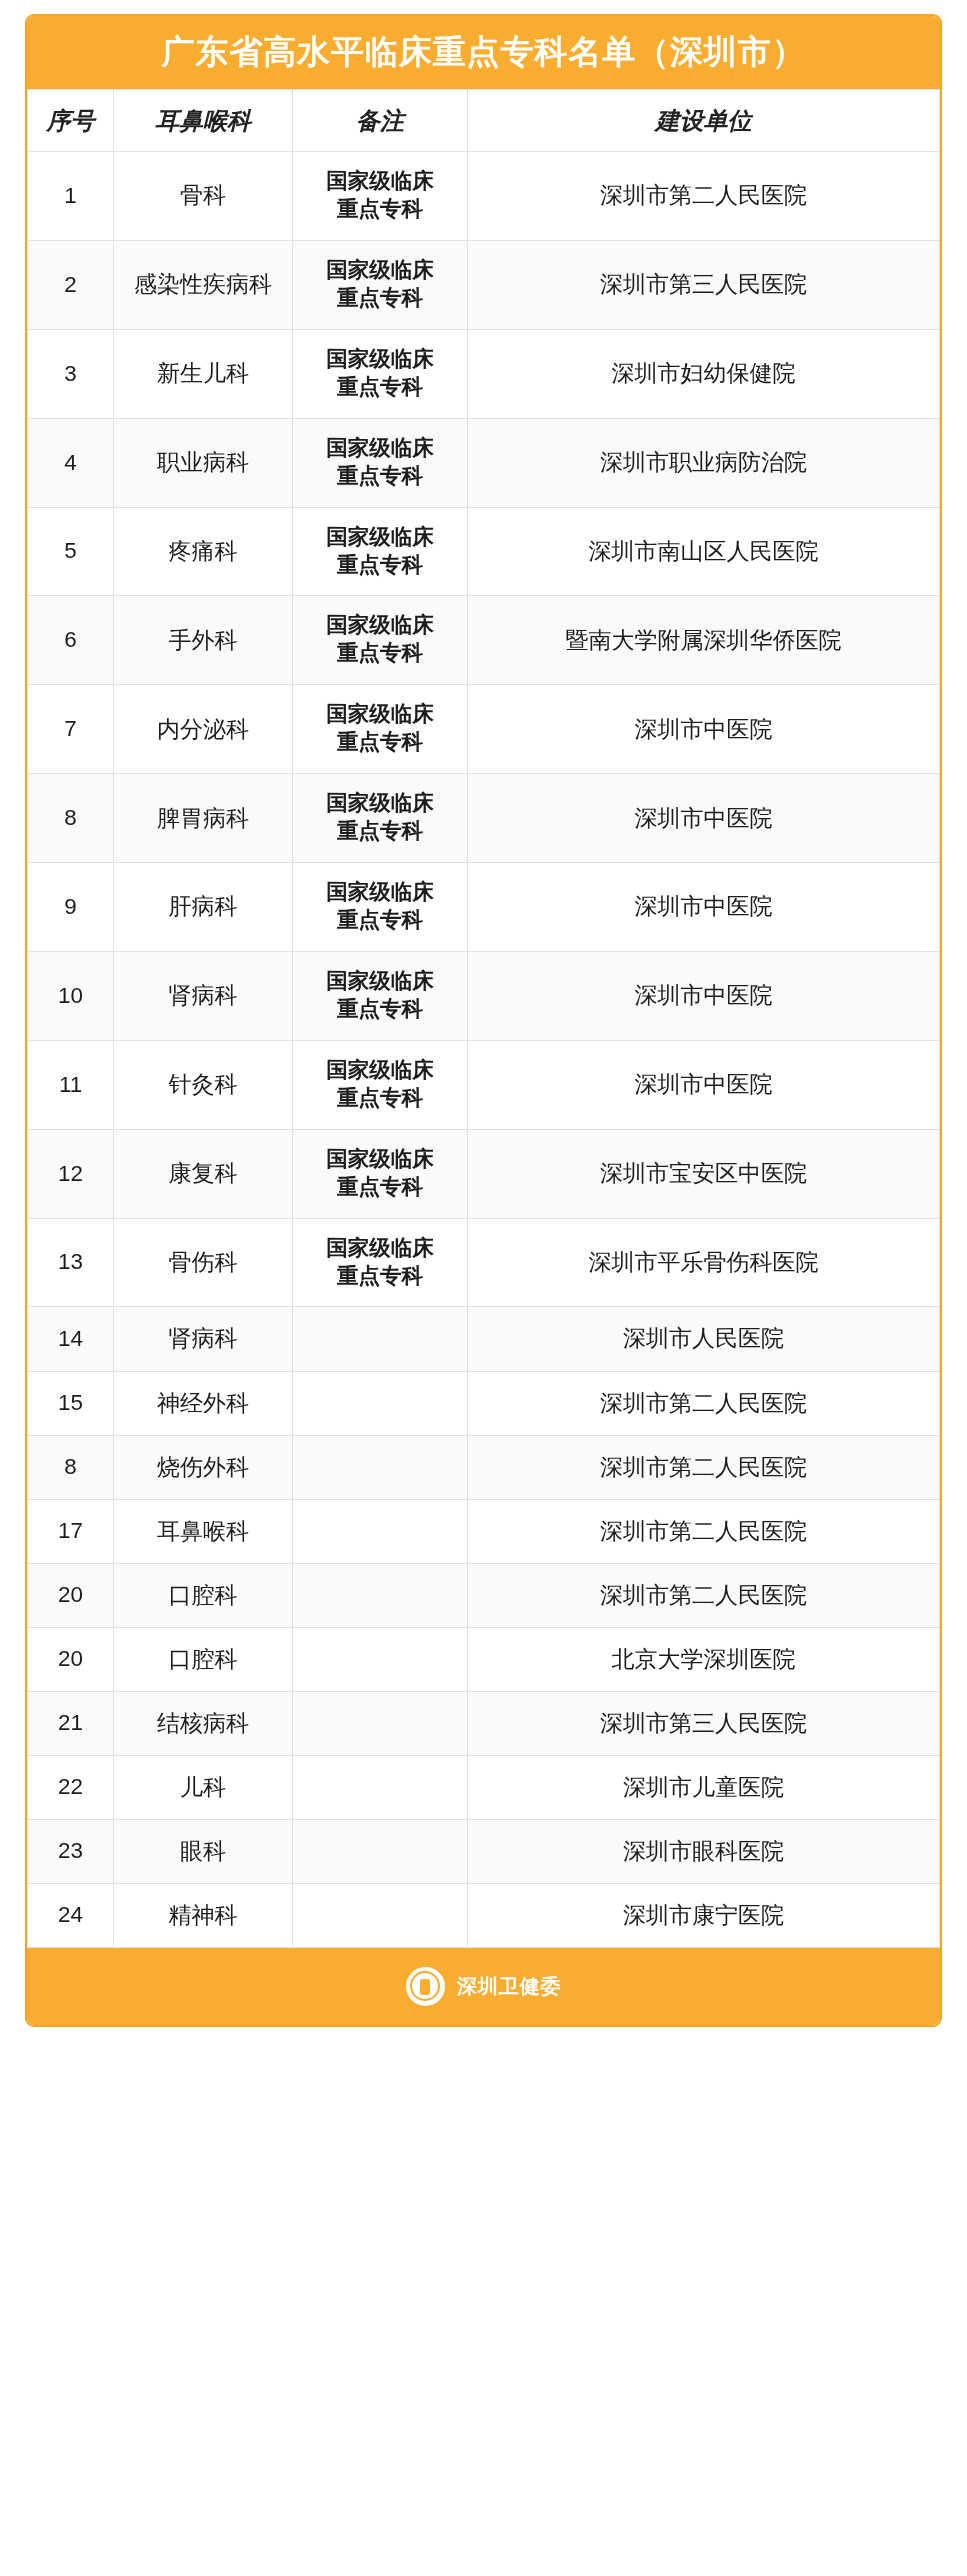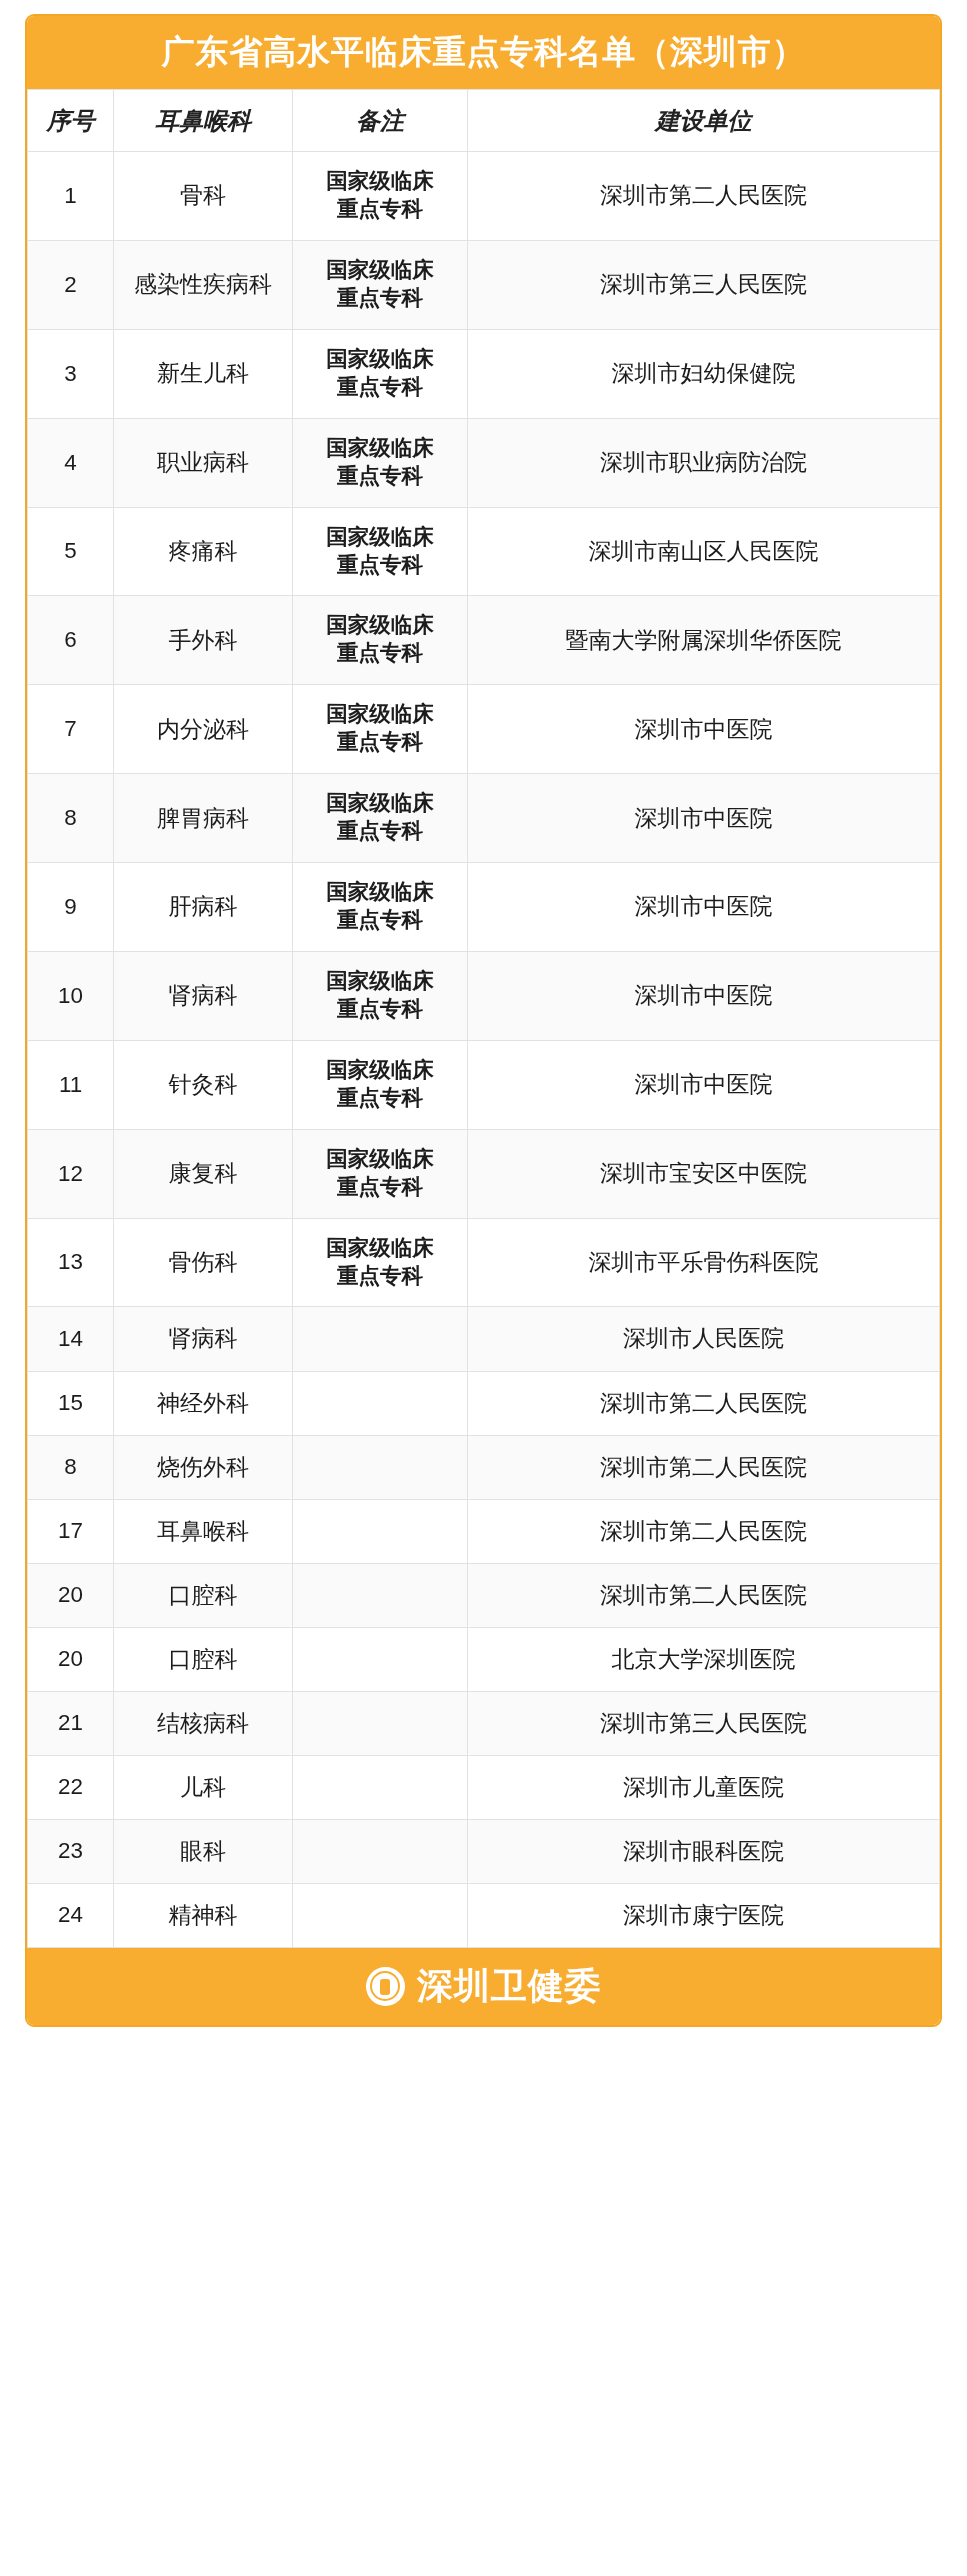--- a/index.html
+++ b/index.html
@@ -115,21 +115,21 @@
     position: absolute;
     left: 14.3px;
     top: 11.6px;
     width: 10.7px;
     height: 16px;
     background: #f8ad30;
     border-radius: 2.7px;
   }
   .footer-text {
     color: #ffffff;
-    font-size: 36px;
+    font-size: 20px;
     font-weight: bold;
     letter-spacing: 0.9px;
   }
 </style>
 </head>
 <body>
 
 <div class="page">
   <div class="card">
 

